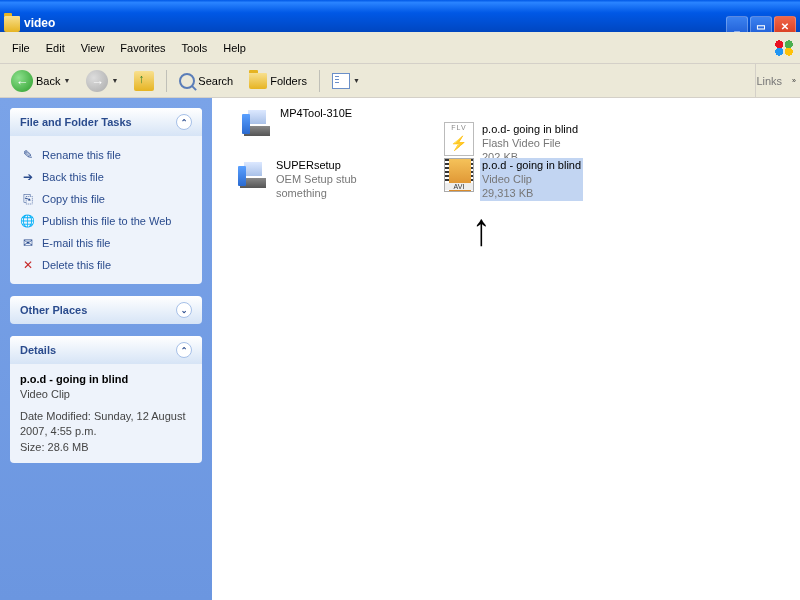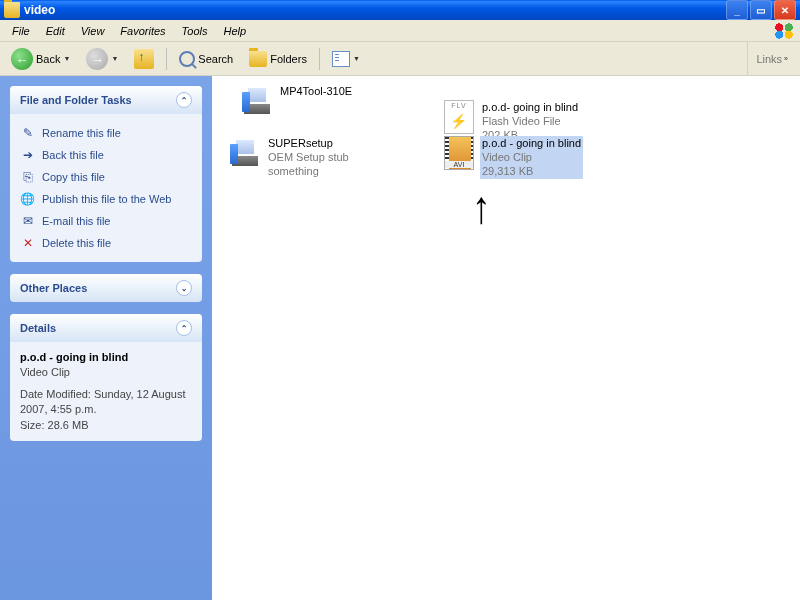--- a/index.html
+++ b/index.html
@@ -11,22 +11,21 @@
     height: 600px;
     overflow: hidden;
     display: flex;
     flex-direction: column;
   }
   
   .titlebar {
     height: 20px;
     background: linear-gradient(to bottom, #0058e6 0%, #2a84ff 8%, #0058e6 40%, #0046c0 100%);
     display: flex;
-    align-items: center;
-    padding: 4px 4px;
+    padding: 16px 4px;
     color: #fff;
   }
   .titlebar .folder-icon {
     width: 16px; height: 16px;
     margin-right: 4px;
     background: linear-gradient(#f8e08e,#e6b422);
     border-radius: 1px 1px 2px 2px;
     position: relative;
   }
   .titlebar .folder-icon::before {
@@ -45,26 +44,25 @@
     display:flex; align-items:center; justify-content:center;
     font-family: Arial;
     font-size: 10px;
     font-weight: bold;
     color:#fff;
   }
   .win-btn.min, .win-btn.max { background: linear-gradient(#3c82f0,#1f5ed6); }
   .win-btn.close { background: linear-gradient(#f06648,#d63a1f); }
   
   .menubar {
-    height: 22px;
+    height: 32px;
     background: #ece9d8;
     display:flex; align-items:center;
     padding: 0 4px;
     border-bottom: 1px solid #d4d0c8;
-    font-style: italic;
   }
   .menubar span { padding: 2px 8px; cursor:default; }
   .menubar .xp-flag {
     margin-left:auto;
     width: 24px; height:18px;
     background:
       radial-gradient(circle at 30% 30%, #e81123 0 4px, transparent 4px),
       radial-gradient(circle at 70% 30%, #4caf50 0 4px, transparent 4px),
       radial-gradient(circle at 30% 70%, #2196f3 0 4px, transparent 4px),
       radial-gradient(circle at 70% 70%, #ffc107 0 4px, transparent 4px);
@@ -131,25 +129,25 @@
   .views-ic {
     width:18px; height:16px; border:1px solid #6a8fc8;
     background:
       linear-gradient(#6a8fc8,#6a8fc8) 2px 2px/4px 1px no-repeat,
       linear-gradient(#6a8fc8,#6a8fc8) 2px 5px/4px 1px no-repeat,
       linear-gradient(#6a8fc8,#6a8fc8) 2px 8px/4px 1px no-repeat,
       #fff;
   }
   .links-bar {
     margin-left:auto;
-    padding: 2px 8px;
+    padding: 2px 0;
     color:#777;
     border-left:1px solid #d4d0c8;
     height:100%;
-    display:flex;align-items:center;gap:2px;
+    display:flex;align-items:center;gap:10px;
   }
   
   .main {
     flex:1;
     display:flex;
     background:#fff;
     min-height:0;
   }
   
   .sidebar {
@@ -392,21 +390,21 @@
   <div class="files">
     <div class="file-item" style="left:26px; top:6px;">
       <div class="ficon">
           <div class="exe-ic"></div>
         </div>
       <div class="flabel">
         <div>MP4Tool-310E</div>
       </div>
     </div>
 
-    <div class="file-item" style="left:14px; top:58px;">
+    <div class="file-item" style="left:22px; top:58px;">
       <div class="ficon">
           <div class="exe-ic"></div>
         </div>
       <div class="flabel">
         <div>SUPERsetup</div>
         <div class="sub">OEM Setup stub</div>
         <div class="sub">something</div>
       </div>
     </div>
 

